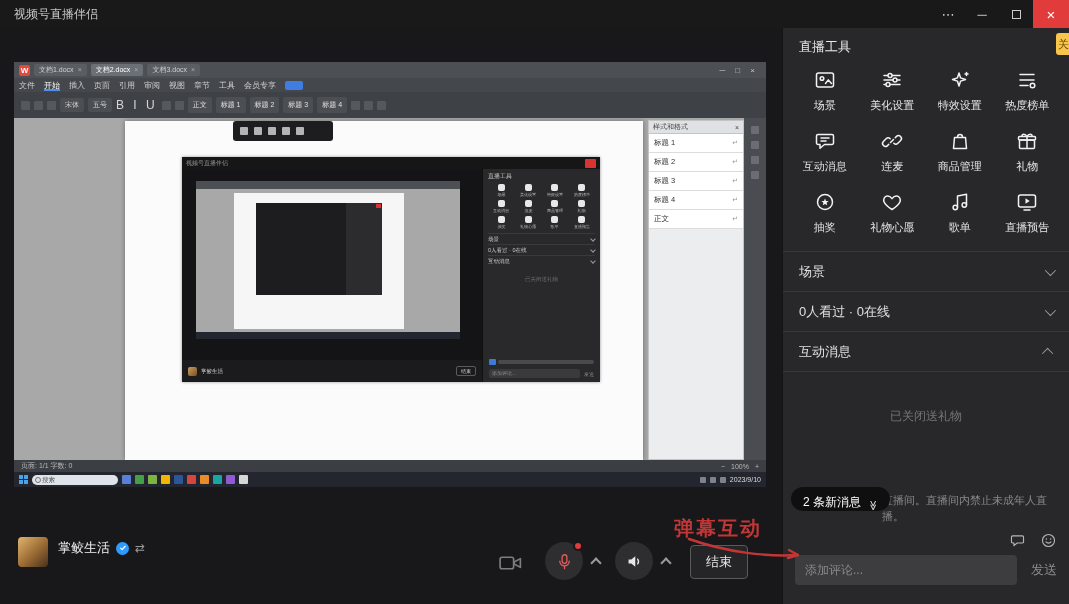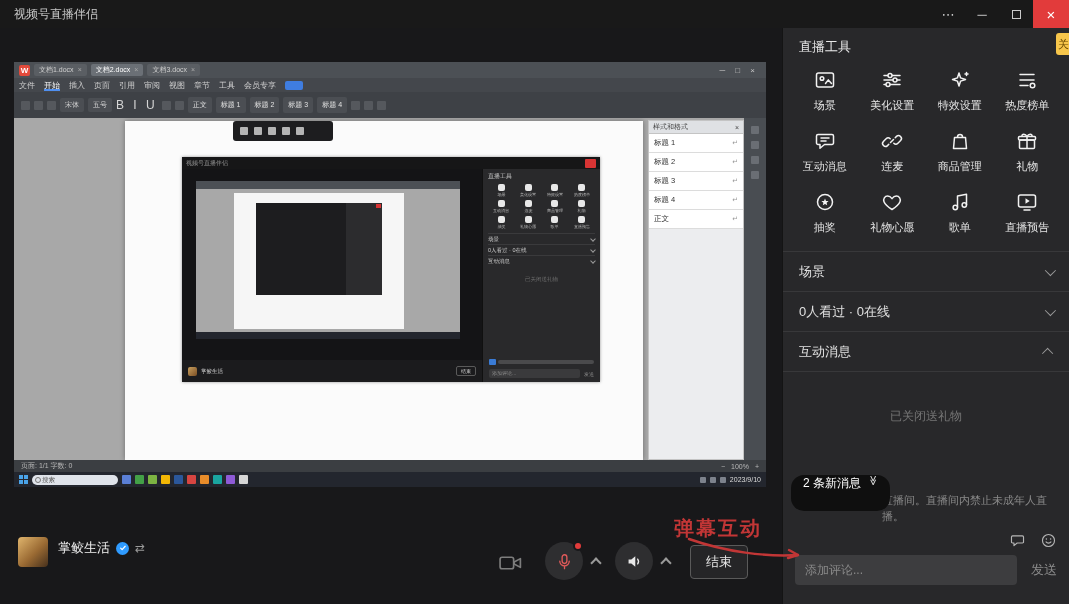--- a/index.html
+++ b/index.html
@@ -114,21 +114,21 @@
   .sb-header{height:38px;display:flex;align-items:center;padding:0 16px;font-size:13px;color:#e8e8e8;flex:none}
   .tool-grid{display:grid;grid-template-columns:repeat(4,1fr);padding:2px 8px 16px;row-gap:16px;flex:none}
   .tool{display:flex;flex-direction:column;align-items:center;gap:6px;cursor:pointer}
   .tool svg{width:24px;height:24px;display:block}
   .tl{font-size:11px;color:#e3e3e3;white-space:nowrap}
   .sec{height:40px;border-top:1px solid #38383a;display:flex;align-items:center;padding:0 16px;font-size:13px;color:#e0e0e0;flex:none;cursor:pointer}
   .chev{margin-left:auto;width:8px;height:8px;border-right:1.5px solid #9a9a9a;border-bottom:1.5px solid #9a9a9a;transform:rotate(45deg) translateY(-2px)}
   .chev.up{transform:rotate(-135deg) translateY(-2px)}
   .msg-area{flex:1;border-top:1px solid #38383a;position:relative}
   .empty-msg{position:absolute;top:36px;left:0;right:0;text-align:center;font-size:12px;color:#757575}
-  .pill{position:absolute;left:8px;bottom:13px;background:#0f0f0f;border-radius:13px;height:36px;display:flex;align-items:flex-start;gap:7px;padding:0 12px;font-size:12px;color:#fff;z-index:2;cursor:pointer}
+  .pill{position:absolute;left:8px;bottom:13px;background:#0f0f0f;border-radius:13px;height:24px;display:flex;align-items:flex-end;gap:7px;padding:0 12px;font-size:12px;color:#fff;z-index:2;cursor:pointer}
   .pill .dd{display:inline-block;transform:rotate(90deg);font-size:10px;color:#ddd}
   .notice{position:absolute;right:5px;bottom:0;width:182px;height:31px;overflow:hidden;font-size:11px;line-height:15.5px;color:#8a8a8a}
   .comment-bar{height:80px;padding:5px 12px 0;flex:none}
   .cb-icons{display:flex;justify-content:flex-end;gap:14px;height:22px;align-items:center}
   .cb-icons svg{cursor:pointer}
   .cb-row{display:flex;align-items:center;margin-top:4px}
   .cb-input{flex:1;height:30px;background:#3d3d3f;border:none;border-radius:4px;padding:0 10px;color:#ddd;font-size:12px;outline:none}
   .cb-input::placeholder{color:#8a8a8a}
   .send{margin-left:14px;font-size:13px;color:#8a8a8a;cursor:pointer}
 

